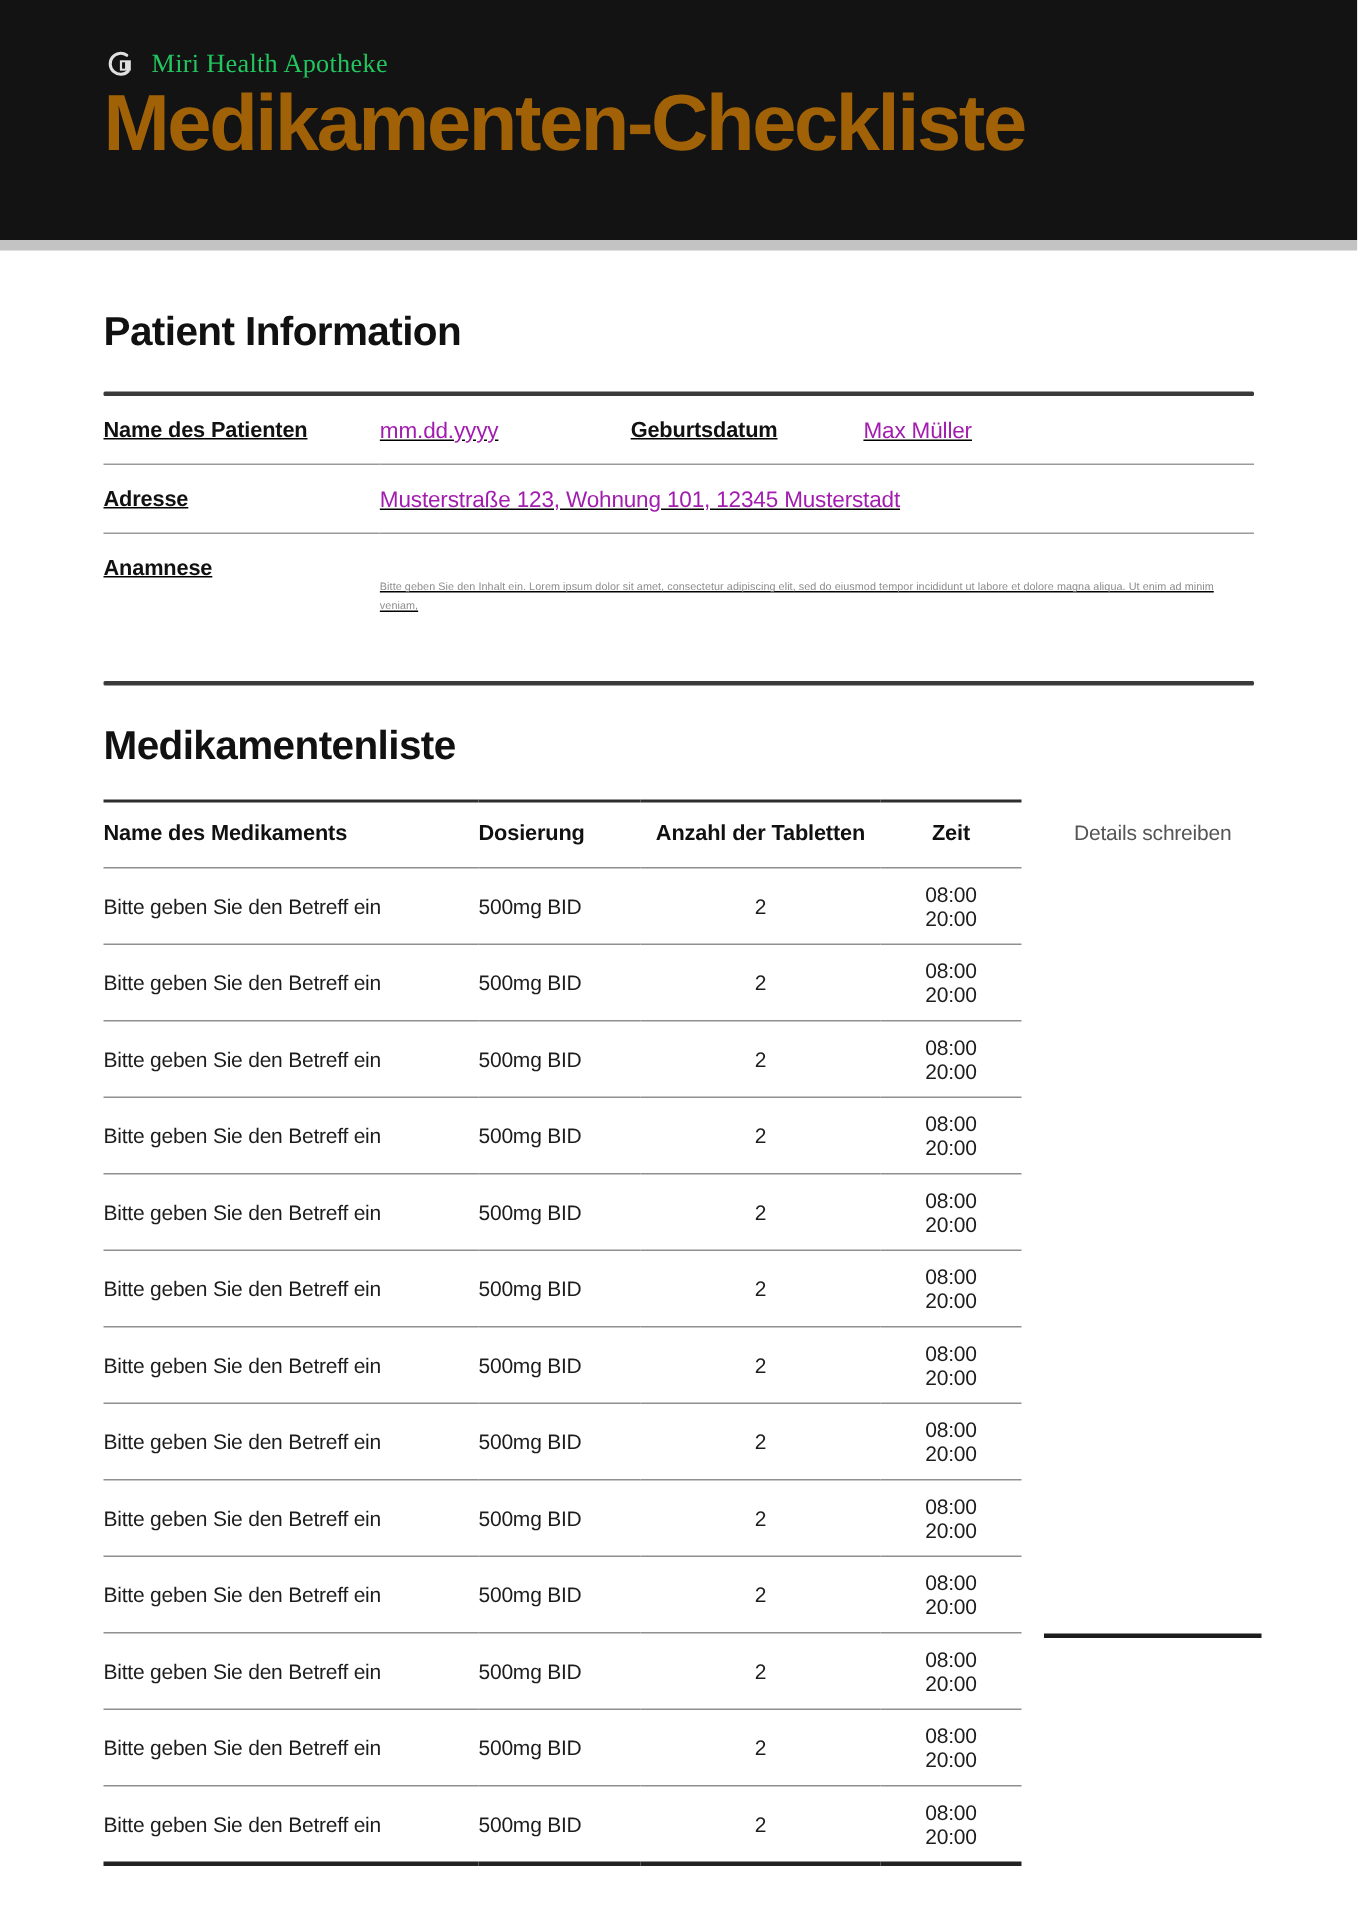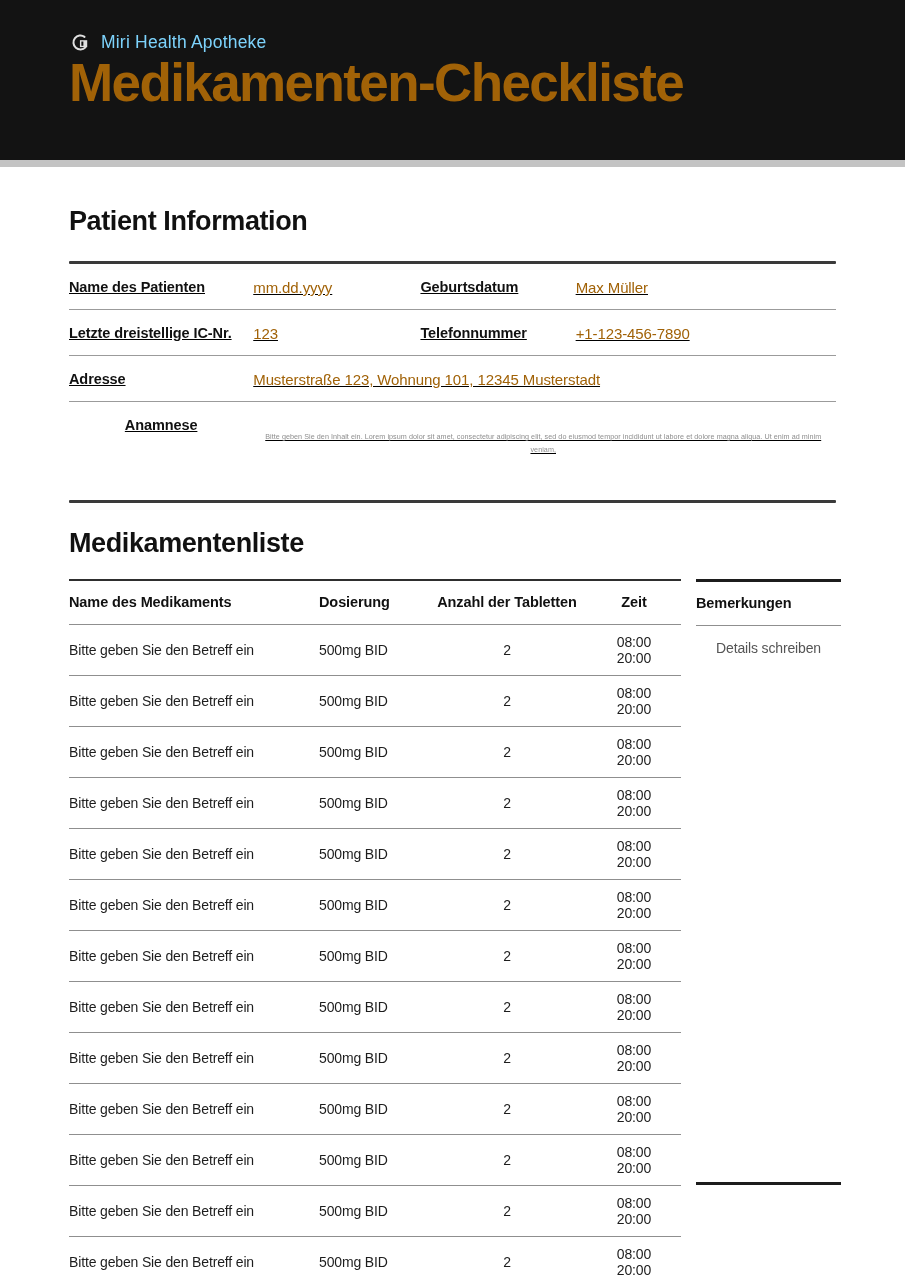--- a/index.html
+++ b/index.html
@@ -37,24 +37,24 @@
   }
 
   .brand-logo {
     display: block;
     width: 23px;
     height: 23px;
     flex: 0 0 auto;
   }
 
   .brand-name {
-    font-family: Liberation Sans, sans-serif;
+    font-family: Liberation Serif, serif;
     font-size: 17.5px;
     font-weight: 400;
-    color: #7dd3fc;
+    color: #22c55e;
     letter-spacing: 0.2px;
     white-space: nowrap;
   }
 
   .doc-title {
     margin-top: 11px;
     font-family: "Liberation Sans", sans-serif;
     font-size: 53px;
     line-height: 60px;
     font-weight: 700;
@@ -96,34 +96,34 @@
     table-layout: fixed;
     text-decoration: underline;
   }
 
   .info-table td {
     vertical-align: top;
     padding: 15px 0 13px 0;
     border-bottom: 1.6px solid #9b9b9b;
   }
 
-  .info-table tr.last-row td { border-bottom: none; text-align: center; }
+  .info-table tr.last-row td { border-bottom: none; }
 
   .lbl {
     font-size: 14.5px;
     font-weight: 700;
     color: #111111;
     white-space: nowrap;
     letter-spacing: -0.1px;
   }
 
   .val {
     font-size: 15px;
     font-weight: 400;
-    color: #a16207;
+    color: #a21caf;
     letter-spacing: -0.1px;
   }
 
   .col-lbl-a { width: 184px; }
   .col-val-a { width: 167px; }
   .col-lbl-b { width: 155px; }
   .col-val-b { width: 260px; }
 
   .anamnese-row td { padding-bottom: 0; }
 
@@ -275,26 +275,20 @@
             <col class="col-val-a">
             <col class="col-lbl-b">
             <col class="col-val-b">
         </colgroup>
         <tbody>
           <tr>
             <td class="lbl">Name des Patienten</td>
             <td class="val">mm.dd.yyyy</td>
             <td class="lbl">Geburtsdatum</td>
             <td class="val">Max Müller</td>
-          </tr>
-          <tr>
-            <td class="lbl">Letzte dreistellige IC-Nr.</td>
-            <td class="val">123</td>
-            <td class="lbl">Telefonnummer</td>
-            <td class="val">+1-123-456-7890</td>
           </tr>
           <tr>
             <td class="lbl">Adresse</td>
             <td class="val" colspan="3">Musterstraße 123, Wohnung 101, 12345 Musterstadt</td>
           </tr>
           <tr class="last-row anamnese-row">
             <td class="lbl">Anamnese</td>
             <td class="anamnese-cell" colspan="3">
               <div class="anamnese-text">Bitte geben Sie den Inhalt ein. Lorem ipsum dolor sit amet, consectetur adipiscing elit, sed do eiusmod tempor incididunt ut labore et dolore magna aliqua. Ut enim ad minim veniam,</div>
             </td>
@@ -442,27 +436,20 @@
                   <td class="c-time">
                     <span class="time-stack">08:00</span>
                     <span class="time-stack">20:00</span>
                   </td>
                 </tr>
               </tbody>
           </table>
         </div>
 
         <div class="med-notes">
-          <table class="notes-table">
-            <thead>
-              <tr>
-                <th>Bemerkungen</th>
-              </tr>
-            </thead>
-          </table>
           <div class="notes-body">
             <div class="notes-first">Details schreiben</div>
           </div>
           <div class="notes-bottom-rule"></div>
         </div>
 
       </div>
     </section>
 
   </div>

